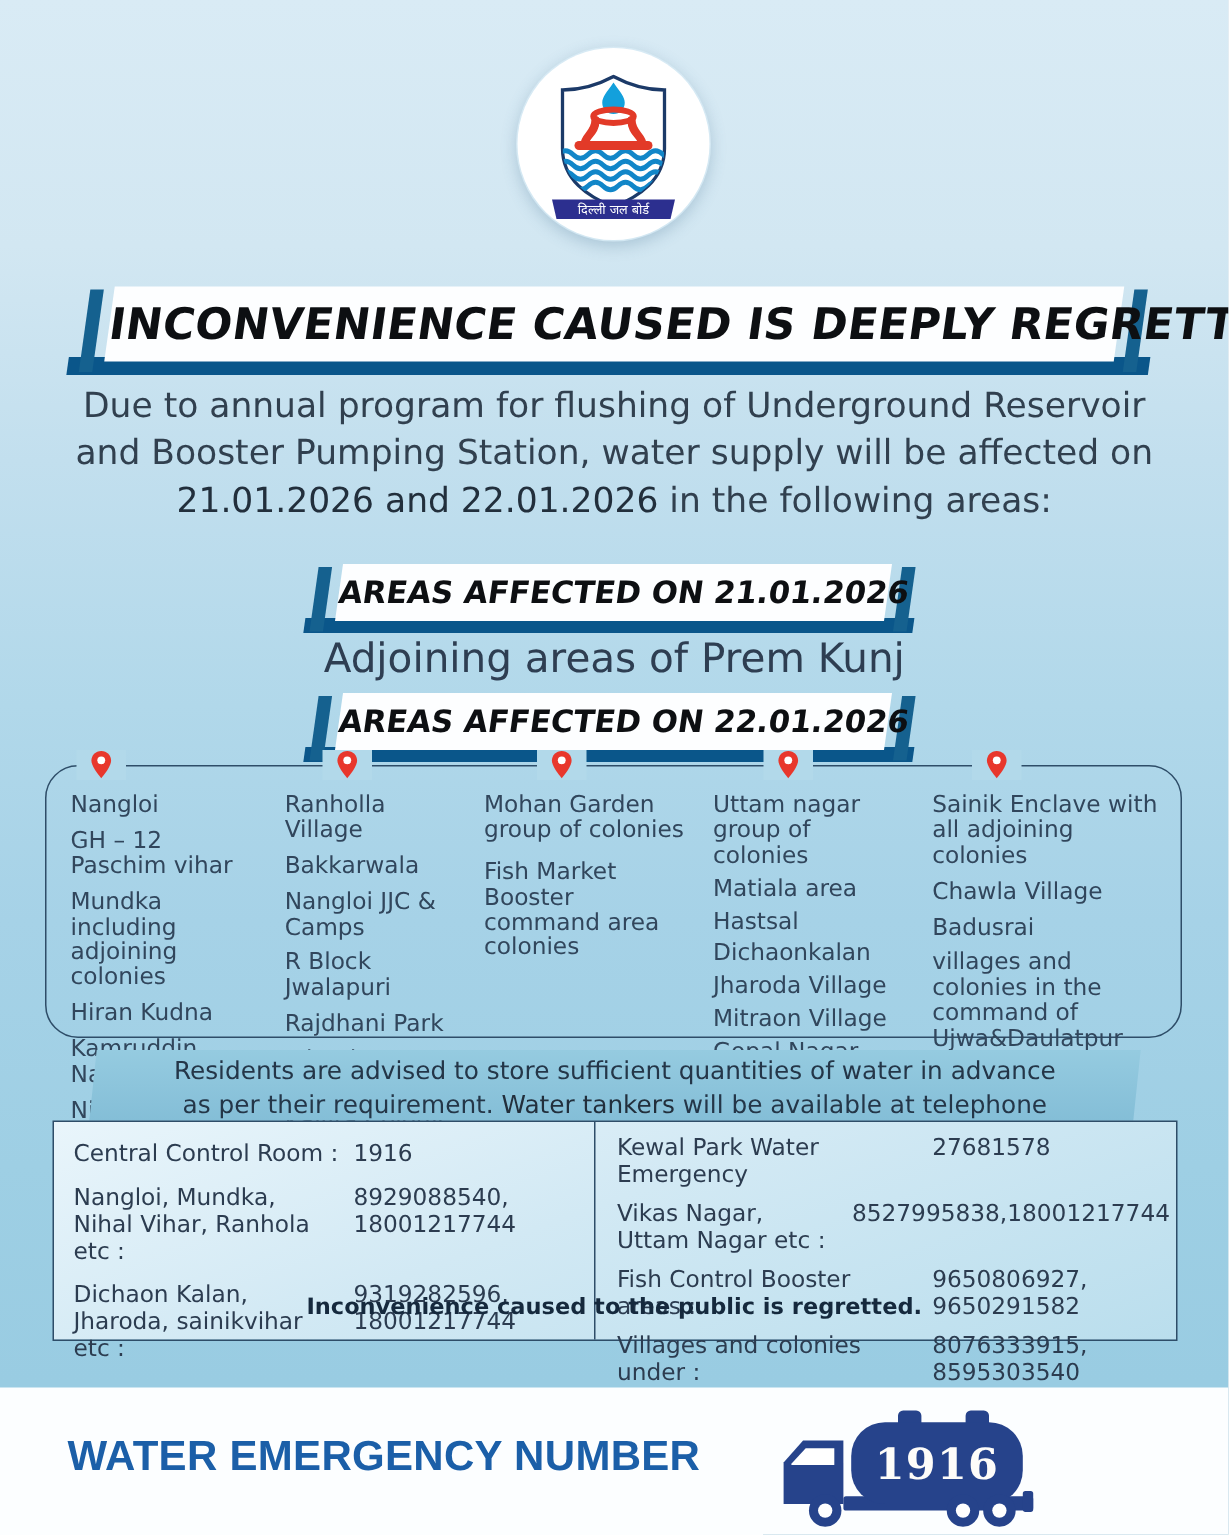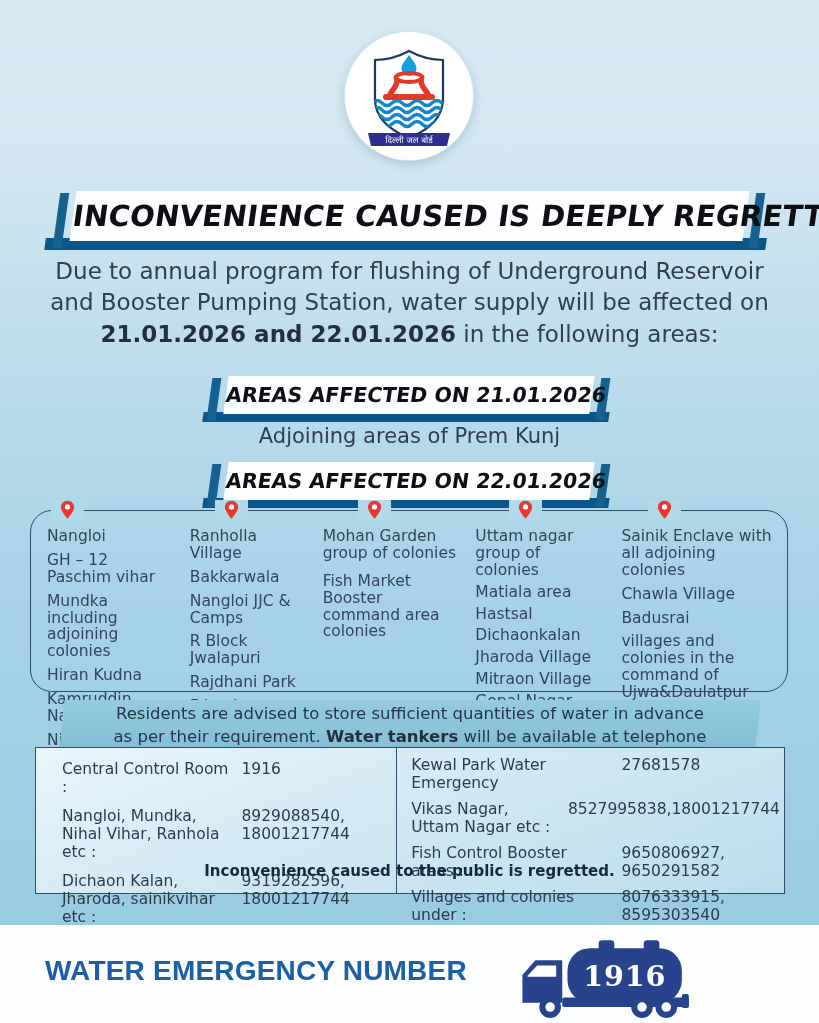--- a/index.html
+++ b/index.html
@@ -27,22 +27,22 @@
   #title-banner .panel { height:50px; line-height:50px; font-size:29px; letter-spacing:.3px; }
   .sub-banner { width:366px; left:226px; height:38px; }
   .sub-banner .panel { height:38px; line-height:38px; font-size:20.5px; }
   .sub-banner .underbar { height:10px; bottom:-8px; left:-20px; right:-20px; }
   #banner-21 { top:376px; }
   #banner-22 { top:462px; }
 
   
   #intro { left:0; right:0; top:256px; text-align:center; color:#31404f;
     font-size:23px; line-height:1.36; }
-  #intro b, .adv b { font-weight:bold; color:#222f3c; }
-  #prem-kunj { left:0; right:0; top:424px; text-align:center; color:#2e3e52; font-size:21px; }
+  #intro b, .adv b { font-weight:normal; color:#222f3c; }
+  #prem-kunj { left:0; right:0; top:424px; text-align:center; color:#2e3e52; font-size:27px; }
 
   
   #areas-box { left:30px; top:510px; width:758px; height:182px;
     border:1.6px solid #2e4d68; border-radius:22px; }
   .pin-wrap { position:absolute; top:-11px; background:#b2d9ea; padding:0 9px; line-height:0; }
   #areas-cols { display:flex; width:100%; height:100%; padding:17px 10px 8px 16px; gap:17px; }
   .a-col { color:#31465c; font-size:15.5px; line-height:1.09; }
   .a-col .item { margin-bottom:7px; }
   .a-col.c0 { width:19%; }  .a-col.c1 { width:17.5%; }
   .a-col.c2 { width:20.5%; } .a-col.c2 .item { margin-bottom:11px; }
@@ -52,21 +52,21 @@
   
   #advisory { left:62px; top:700px; width:696px; height:47px; transform:skewX(-6deg);
     background:linear-gradient(180deg,#95cbe0,#84bed7); }
   #advisory .inner { transform:skewX(6deg); text-align:center; color:#243648;
     font-size:16.5px; line-height:1.38; padding-top:3px; }
 
   
   #contact-table { left:35px; top:747px; width:750px; height:147px;
     border:1.5px solid #2e4d68; display:flex;
     background:linear-gradient(160deg,#e9f5fb 0%,#d2e9f4 45%,#badeed 100%); }
-  #contact-left  { width:48.3%; border-right:1.5px solid #2e4d68; padding:13px 8px 6px 26px; }
+  #contact-left  { width:48.3%; border-right:1.5px solid #2e4d68; padding:13px 8px 6px 13px; }
   #contact-right { width:51.7%; padding:9px 4px 6px 14px; }
   .c-row { display:flex; margin-bottom:11px; color:#2c3c50; font-size:15.5px; line-height:1.16; }
   #contact-right .c-row { margin-bottom:8px; }
   .c-label { width:55%; padding-right:8px; }
   #contact-right .c-label { width:57%; }
   .c-value { flex:1; }
 
   #regret-note { left:0; right:0; top:862px; text-align:center; color:#15293d;
     font-size:15px; font-weight:bold; }
 

